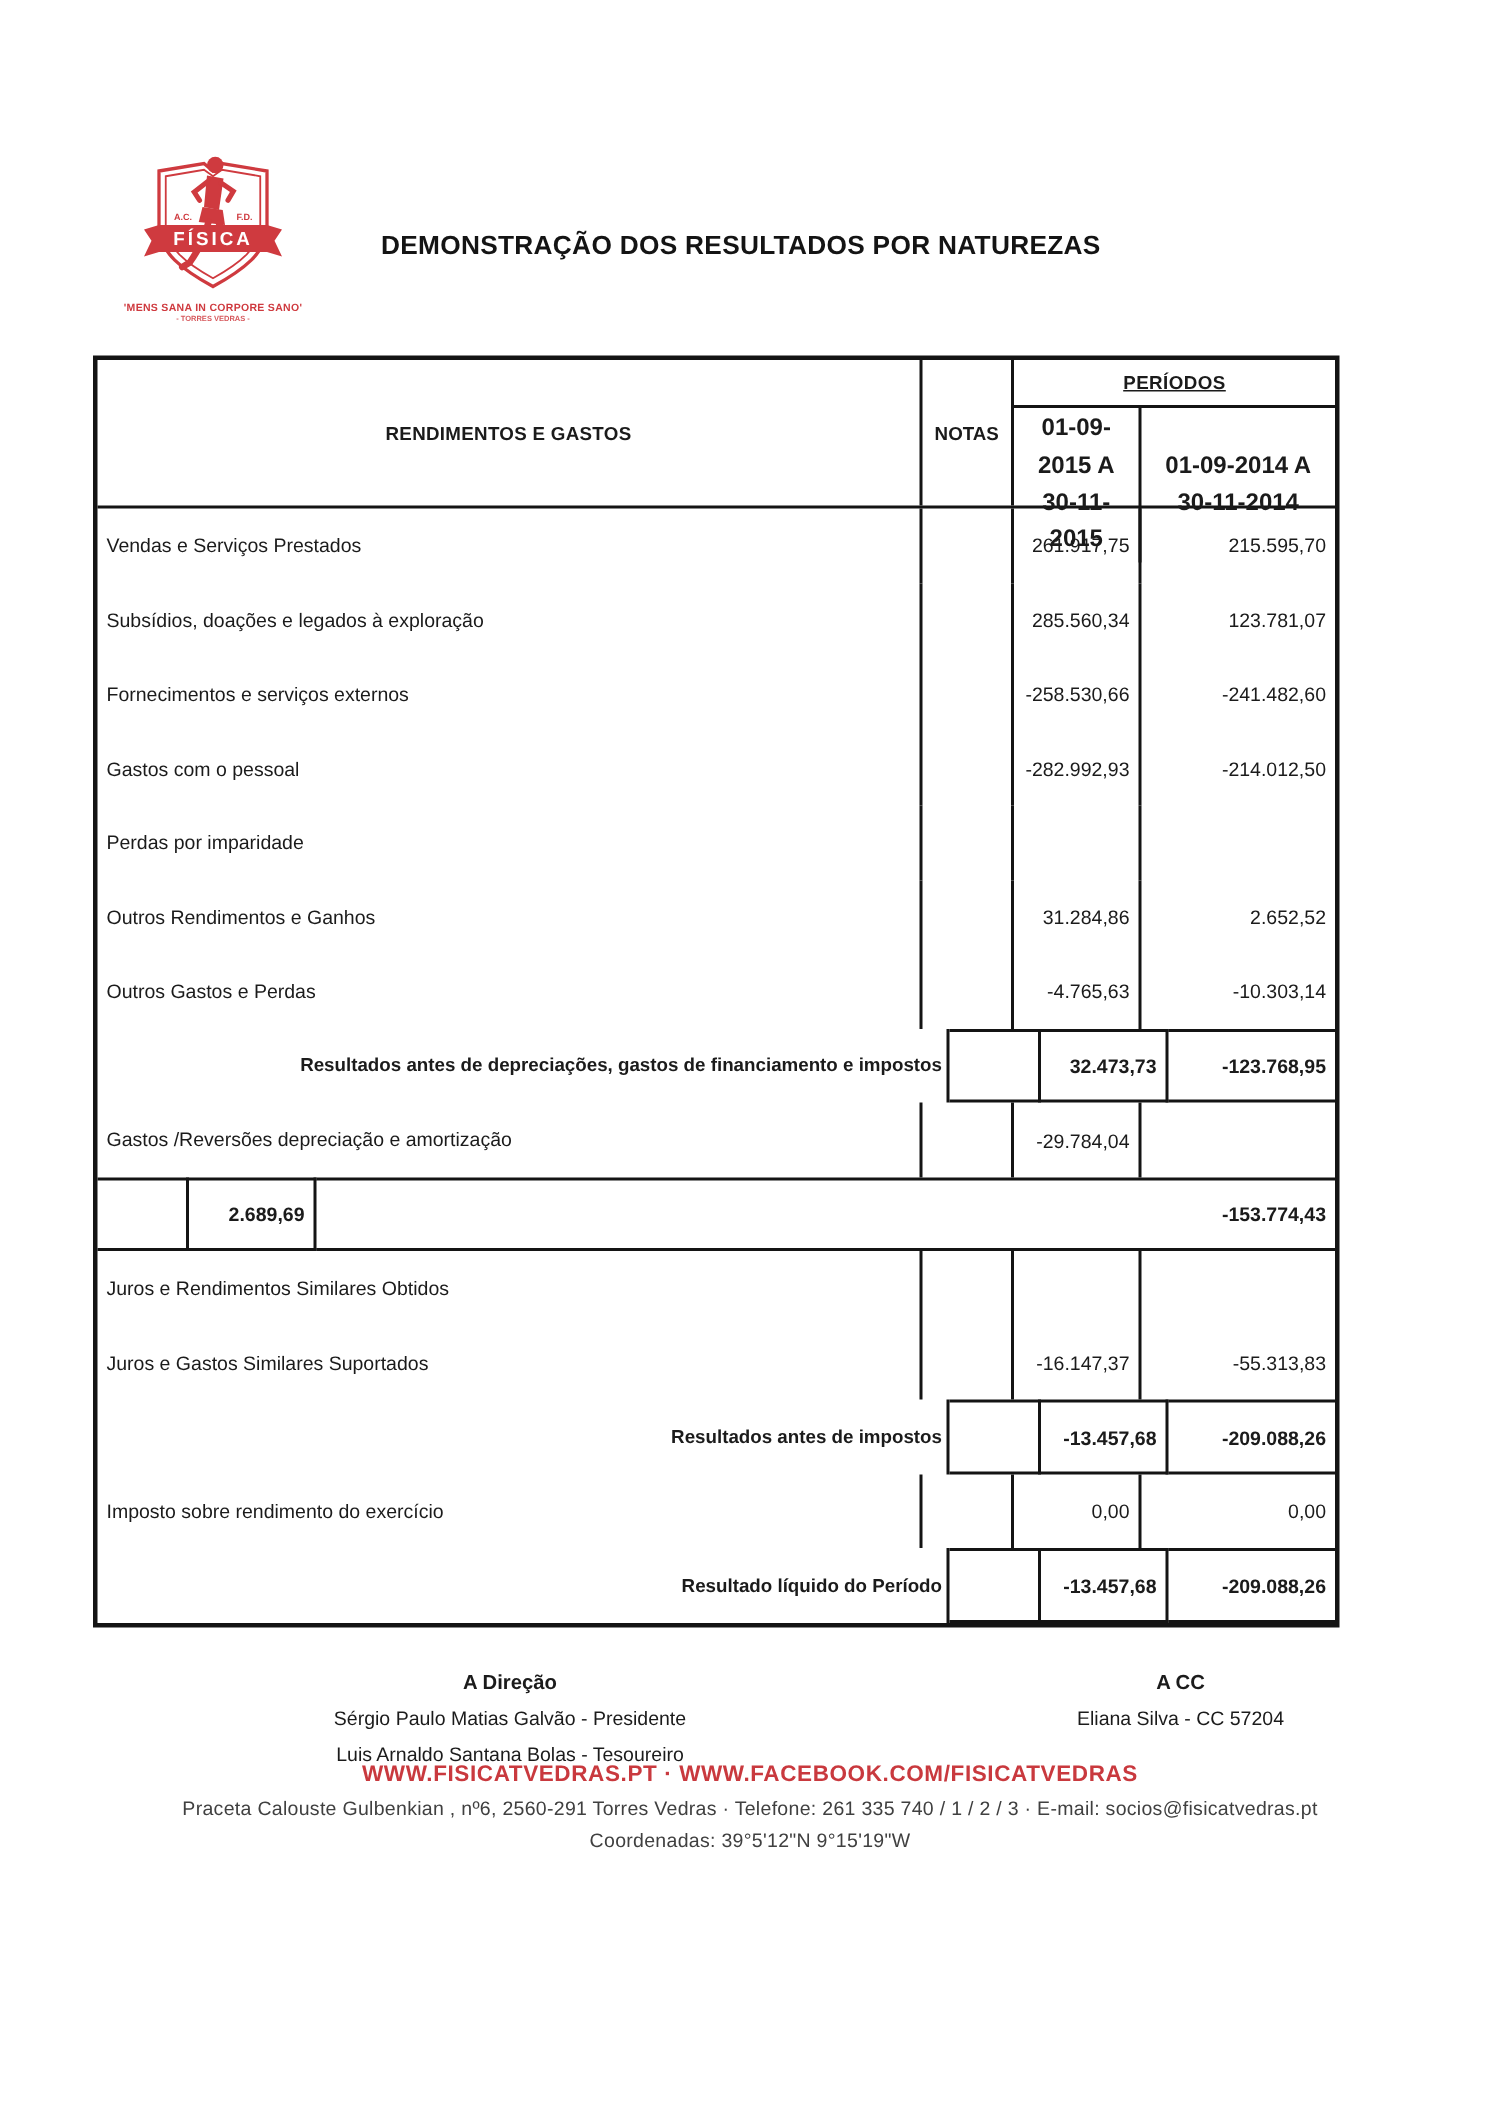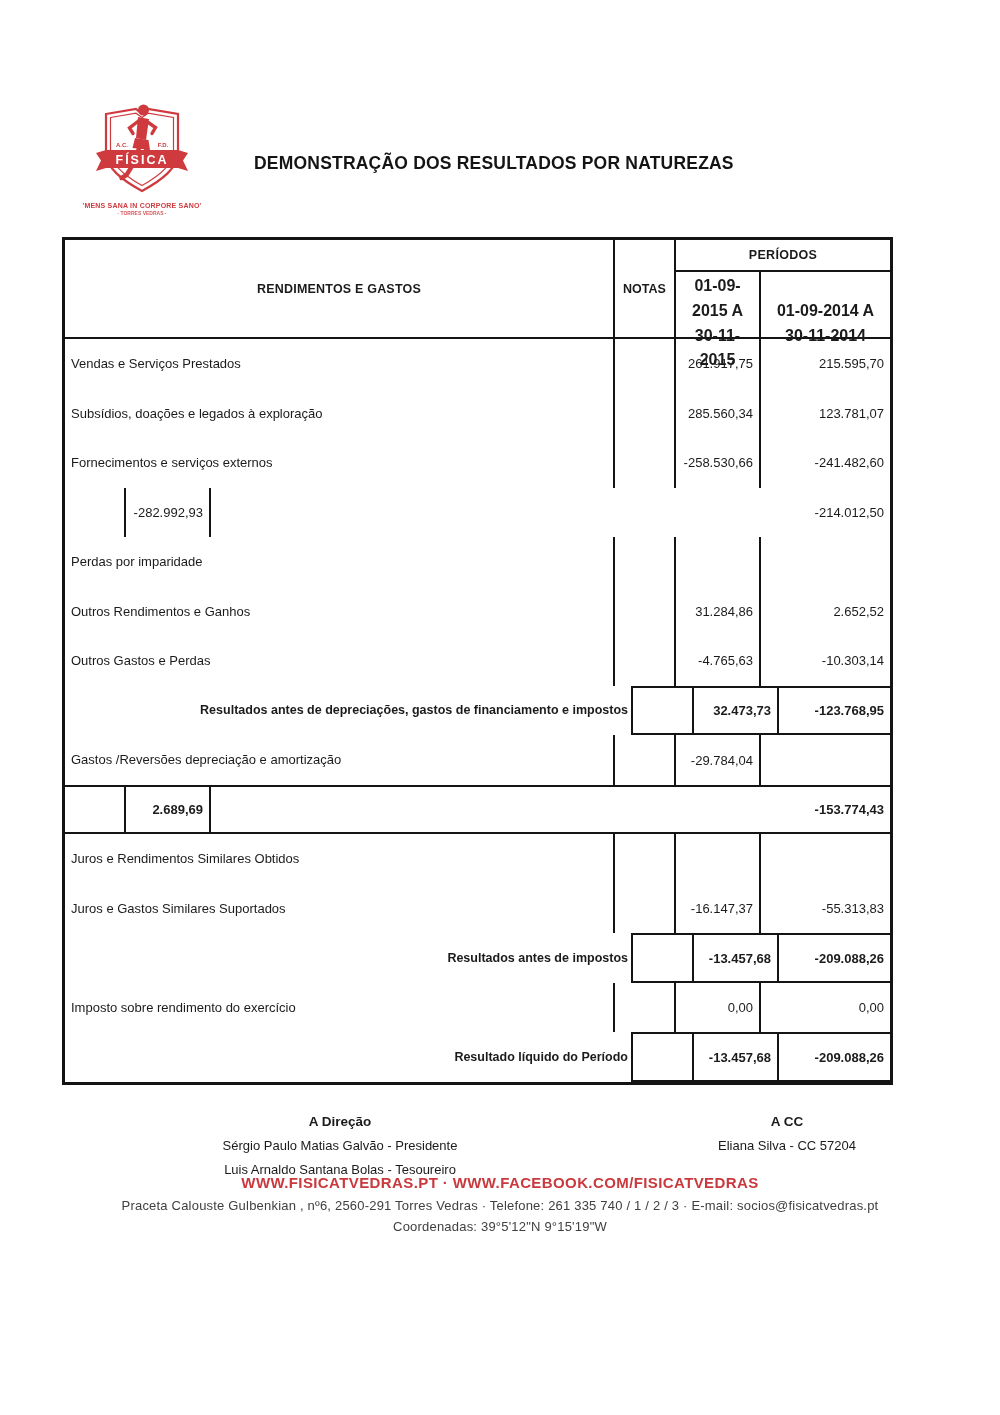--- a/index.html
+++ b/index.html
@@ -72,21 +72,21 @@
     width: 61px; flex: none;
     border-right: 2px solid #141414;
     display: flex; align-items: center; justify-content: center;
     font-weight: bold; font-size: 12.5px;
   }
   .th-periods-wrap { flex: 1; display: flex; flex-direction: column; }
   .th-periods {
     height: 32px; flex: none;
     border-bottom: 2px solid #141414;
     display: flex; align-items: center; justify-content: center;
-    font-weight: bold; font-size: 12.5px; letter-spacing: 0.3px;
+    font-weight: bold; font-size: 12.5px; letter-spacing: 0.3px; text-decoration: underline;
   }
   .th-dates { flex: 1; display: flex; }
   .th-date {
     display: flex; align-items: center; justify-content: center;
     text-align: center;
     font-weight: bold; font-size: 16px; line-height: 1.55;
     padding: 2px 3px;
   }
   .th-date-1 { width: 85px; flex: none; border-right: 2px solid #141414; }
   .th-date-2 { flex: 1; }
@@ -209,20 +209,21 @@
         <div class="td-v1">285.560,34</div>
         <div class="td-v2">123.781,07</div>
       </div>
       <div class="trow">
         <div class="td-desc">Fornecimentos e serviços externos</div>
         <div class="td-notas"></div>
         <div class="td-v1">-258.530,66</div>
         <div class="td-v2">-241.482,60</div>
       </div>
       <div class="trow">
+        <div class="td-desc">Gastos com o pessoal</div>
         <div class="td-notas"></div>
         <div class="td-v1">-282.992,93</div>
         <div class="td-v2">-214.012,50</div>
       </div>
       <div class="trow">
         <div class="td-desc">Perdas por imparidade</div>
         <div class="td-notas"></div>
         <div class="td-v1"></div>
         <div class="td-v2"></div>
       </div>

